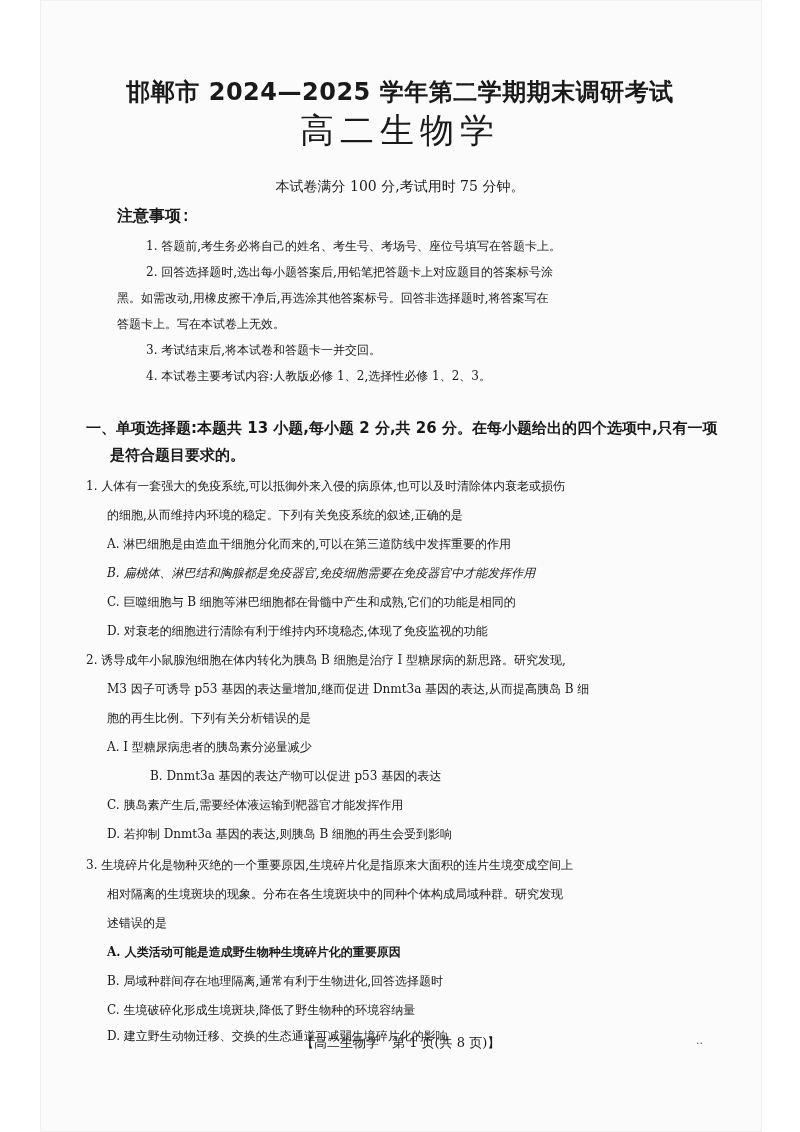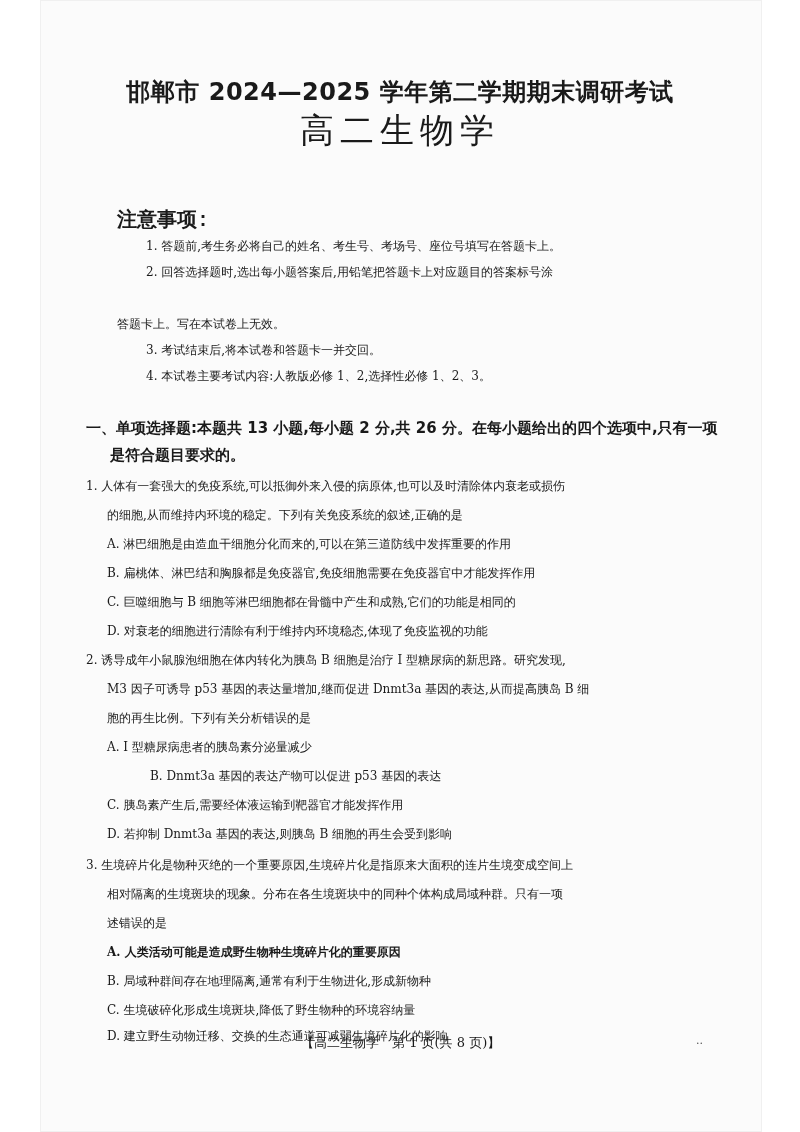--- a/index.html
+++ b/index.html
@@ -22,72 +22,74 @@
   }
   .title2 {
     position: absolute; top: 108px; left: 0; width: 800px; text-align: center;
     font-family: Liberation Sans, sans-serif; font-size: 34px; letter-spacing: 6px;
   }
   .subtitle {
     position: absolute; top: 178px; left: 0; width: 800px; text-align: center; font-size: 14px;
   }
   .notes-head {
     position: absolute; top: 206px; left: 117px;
-    font-family: Liberation Mono, monospace; font-weight: bold; font-size: 20px;
+    font-family: Liberation Mono, monospace; font-weight: bold; font-size: 16px;
   }
   .line { position: absolute; font-size: 12px; white-space: nowrap; line-height: 20px; }
   .bold { font-family: "DejaVu Sans", sans-serif; font-weight: bold; font-size: 15px; }
   .footer {
     position: absolute; top: 1034px; left: 301px; font-size: 13px; white-space: nowrap;
   }
   .footer-dots { position: absolute; top: 1034px; left: 696px; font-size: 11px; color: #555; }
 </style>
 </head>
 <body>
 
 <div class="scan"></div>
 
 <div class="page">
   <div class="title1">邯郸市 2024—2025 学年第二学期期末调研考试</div>
   <div class="title2">高二生物学</div>
+  <div class="subtitle">本试卷满分 100 分,考试用时 75 分钟。</div>
 
   <div class="notes-head">注意事项:</div>
   <div class="line" style="top:236px;left:146px;">1. 答题前,考生务必将自己的姓名、考生号、考场号、座位号填写在答题卡上。</div>
   <div class="line" style="top:262px;left:146px;">2. 回答选择题时,选出每小题答案后,用铅笔把答题卡上对应题目的答案标号涂</div>
+  <div class="line" style="top:288px;left:117px;">黑。如需改动,用橡皮擦干净后,再选涂其他答案标号。回答非选择题时,将答案写在</div>
   <div class="line" style="top:314px;left:117px;">答题卡上。写在本试卷上无效。</div>
   <div class="line" style="top:340px;left:146px;">3. 考试结束后,将本试卷和答题卡一并交回。</div>
   <div class="line" style="top:366px;left:146px;">4. 本试卷主要考试内容:人教版必修 1、2,选择性必修 1、2、3。</div>
 
   <div class="line bold" style="top:418px;left:86px;">一、单项选择题:本题共 13 小题,每小题 2 分,共 26 分。在每小题给出的四个选项中,只有一项</div>
   <div class="line bold" style="top:445px;left:110px;">是符合题目要求的。</div>
 
   <div>
     <div class="line" style="top:476px;left:86px;">1. 人体有一套强大的免疫系统,可以抵御外来入侵的病原体,也可以及时清除体内衰老或损伤</div>
     <div class="line" style="top:505px;left:107px;">的细胞,从而维持内环境的稳定。下列有关免疫系统的叙述,正确的是</div>
     <div class="line" style="top:534px;left:107px;">A. 淋巴细胞是由造血干细胞分化而来的,可以在第三道防线中发挥重要的作用</div>
-    <div class="line" style="top:563px;left:107px;">B. 扁桃体、淋巴结和胸腺都是免疫器官,免疫细胞需要在免疫器官中才能发挥作用</div>
+    <div class="line" style="top:563px;left:107px;font-style:italic;">B. 扁桃体、淋巴结和胸腺都是免疫器官,免疫细胞需要在免疫器官中才能发挥作用</div>
     <div class="line" style="top:592px;left:107px;">C. 巨噬细胞与 B 细胞等淋巴细胞都在骨髓中产生和成熟,它们的功能是相同的</div>
     <div class="line" style="top:621px;left:107px;">D. 对衰老的细胞进行清除有利于维持内环境稳态,体现了免疫监视的功能</div>
   </div>
 
   <div>
     <div class="line" style="top:650px;left:86px;">2. 诱导成年小鼠腺泡细胞在体内转化为胰岛 B 细胞是治疗 Ⅰ 型糖尿病的新思路。研究发现,</div>
     <div class="line" style="top:679px;left:107px;">M3 因子可诱导 p53 基因的表达量增加,继而促进 Dnmt3a 基因的表达,从而提高胰岛 B 细</div>
     <div class="line" style="top:708px;left:107px;">胞的再生比例。下列有关分析错误的是</div>
     <div class="line" style="top:737px;left:107px;">A. Ⅰ 型糖尿病患者的胰岛素分泌量减少</div>
     <div class="line" style="top:766px;left:107px;margin-left:43px;">B. Dnmt3a 基因的表达产物可以促进 p53 基因的表达</div>
     <div class="line" style="top:795px;left:107px;">C. 胰岛素产生后,需要经体液运输到靶器官才能发挥作用</div>
     <div class="line" style="top:824px;left:107px;">D. 若抑制 Dnmt3a 基因的表达,则胰岛 B 细胞的再生会受到影响</div>
   </div>
 
   <div>
     <div class="line" style="top:855px;left:86px;">3. 生境碎片化是物种灭绝的一个重要原因,生境碎片化是指原来大面积的连片生境变成空间上</div>
-    <div class="line" style="top:884px;left:107px;">相对隔离的生境斑块的现象。分布在各生境斑块中的同种个体构成局域种群。只有一项</div>
+    <div class="line" style="top:884px;left:107px;">相对隔离的生境斑块的现象。分布在各生境斑块中的同种个体构成局域种群。研究发现</div>
     <div class="line" style="top:913px;left:107px;">述错误的是</div>
     <div class="line" style="top:942px;left:107px;font-weight:bold;">A. 人类活动可能是造成野生物种生境碎片化的重要原因</div>
-    <div class="line" style="top:971px;left:107px;">B. 局域种群间存在地理隔离,通常有利于生物进化,形成新物种</div>
+    <div class="line" style="top:971px;left:107px;">B. 局域种群间存在地理隔离,通常有利于生物进化,回答选择题时</div>
     <div class="line" style="top:1000px;left:107px;">C. 生境破碎化形成生境斑块,降低了野生物种的环境容纳量</div>
     <div class="line" style="top:1026px;left:107px;">D. 建立野生动物迁移、交换的生态通道可减弱生境碎片化的影响</div>
   </div>
 
   <div class="footer">【高二生物学　第 1 页(共 8 页)】</div>
   <div class="footer-dots">..</div>
 </div>
 
 </body></html>

